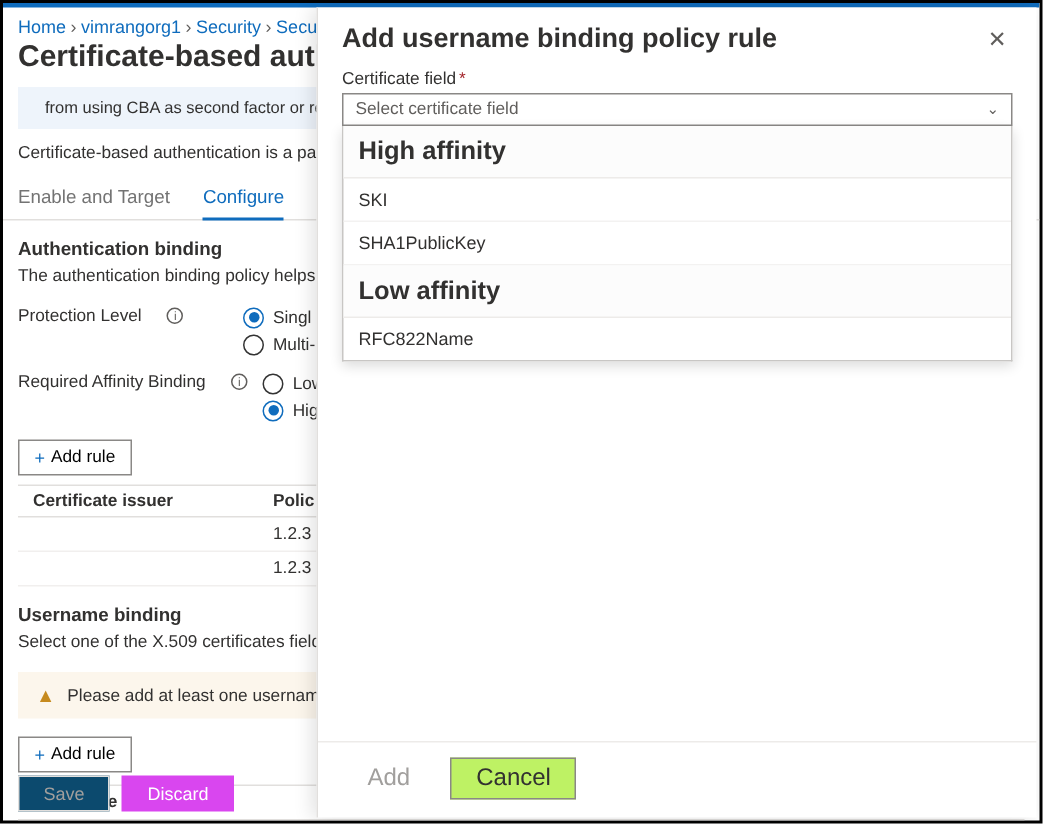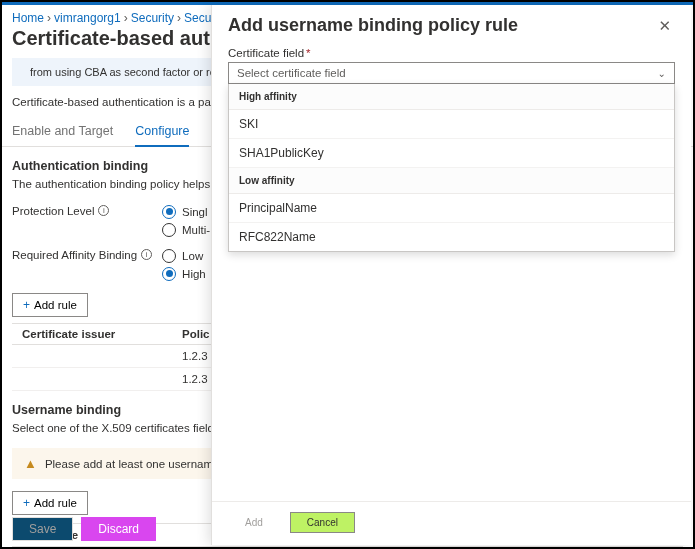--- a/index.html
+++ b/index.html
@@ -34,21 +34,21 @@
   .desc { padding:4px 10px 10px; font-size:11.5px; }
   .tabs {
     display:flex; gap:22px; padding:0 10px; border-bottom:1px solid #e1dfdd;font-size:12.5px;
   }
   .tab { padding:6px 0 7px; cursor:pointer; color:#737373; }
   .tab.active { color:#0f6cbd; border-bottom:2px solid #0f6cbd; margin-bottom:-1px; }
   .section-title { font-weight:600; font-size:12.5px; padding:12px 10px 4px; }
   .section-text { font-size:11.5px; padding:0 10px 6px; line-height:1.35; }
   .learn-more { color:#0f6cbd; cursor:pointer; }
   .form-row { display:flex; align-items:flex-start; padding:6px 10px; gap:10px; }
-  .form-label { font-size:11.5px; display:flex; gap:4px; min-width:140px; }
+  .form-label { font-size:11.5px; display:flex; gap:17px; min-width:140px; }
   .info-icon {
     width:11px; height:11px; border:1px solid #605e5c; border-radius:50%;
     display:inline-flex; align-items:center; justify-content:center;
     font-size:8px; color:#605e5c;
   }
   .radio-group { display:flex; flex-direction:column; gap:4px; }
   .radio-item { display:flex; align-items:center; gap:6px; font-size:11.5px; }
   .radio {
     width:14px; height:14px; border:1px solid #333; border-radius:50%;
     display:inline-flex; align-items:center; justify-content:center; background:#fff;
@@ -113,33 +113,33 @@
     margin:0 16px; border:1px solid #8a8886; background:#fff;
     padding:4px 8px; font-size:11.5px; color:#605e5c;
     display:flex; justify-content:space-between; align-items:flex-end; cursor:pointer;
   }
   .chev { font-size:10px; color:#605e5c; }
   .dropdown-list {
     margin:0 16px; border:1px solid #c8c6c4; border-top:none;
     box-shadow:0 3px 8px rgba(0,0,0,.14);
   }
   .dd-group {
-    font-size:10px; font-weight:600; padding:7px 10px;
+    font-size:17px; font-weight:600; padding:7px 10px;
     border-bottom:1px solid #edebe9; background:#fcfcfc;
   }
   .dd-item {
     font-size:12px; padding:7px 10px; border-bottom:1px solid #f3f2f1;
     cursor:pointer;
   }
   .dd-item:last-child { border-bottom:none; }
   .blade-footer {
     margin-top:auto; padding:10px 16px 12px; display:flex; gap:10px;
     border-top:1px solid #edebe9;
   }
-  .blade-btn { font-size:10px; padding:4px 16px; border:1px solid transparent; cursor:pointer; }
+  .blade-btn { font-size:16px; padding:4px 16px; border:1px solid transparent; cursor:pointer; }
   .btn-add-disabled { background:#fff; color:#a19f9d; border-color:transparent; }
   .btn-cancel { background:#bef264; color:#323130; border:1px solid #8a8886; }
 </style>
 </head>
 <body>
 
 <div class="top-accent"></div>
 
 <div class="main-bg">
 
@@ -257,21 +257,20 @@
   <div class="select-box">
     <span>Select certificate field</span>
     <span class="chev">⌄</span>
   </div>
 
   <div class="dropdown-list">
     <div class="dd-group">High affinity</div>
     <div class="dd-item">SKI</div>
     <div class="dd-item">SHA1PublicKey</div>
     <div class="dd-group">Low affinity</div>
-    <div class="dd-item">PrincipalName</div>
     <div class="dd-item">RFC822Name</div>
   </div>
 
   <div class="blade-footer">
     <button class="blade-btn btn-add-disabled">Add</button>
     <button class="blade-btn btn-cancel">Cancel</button>
   </div>
 </div>
 
 </body></html>

